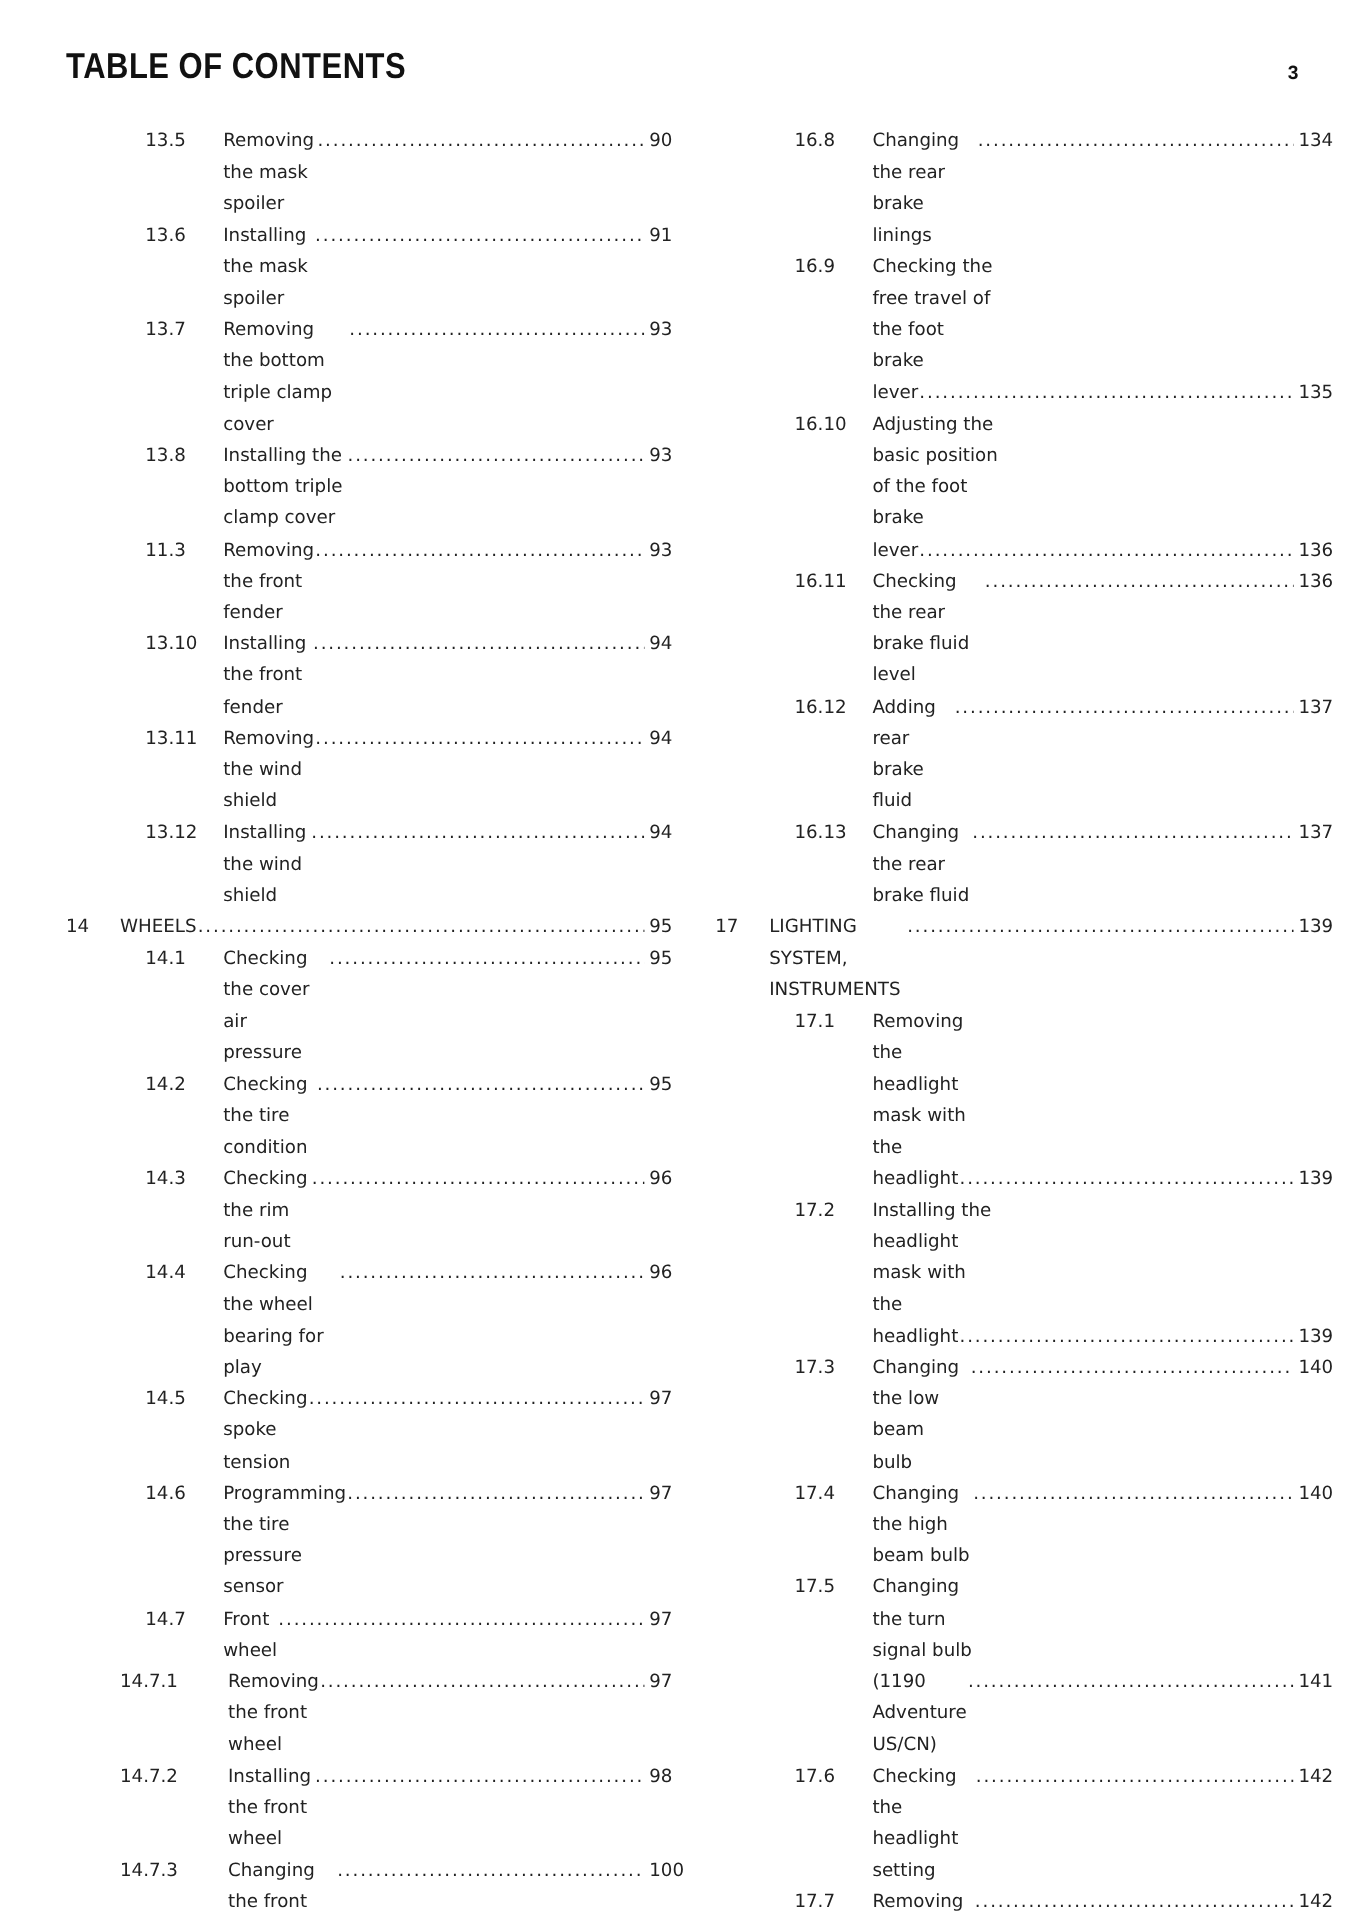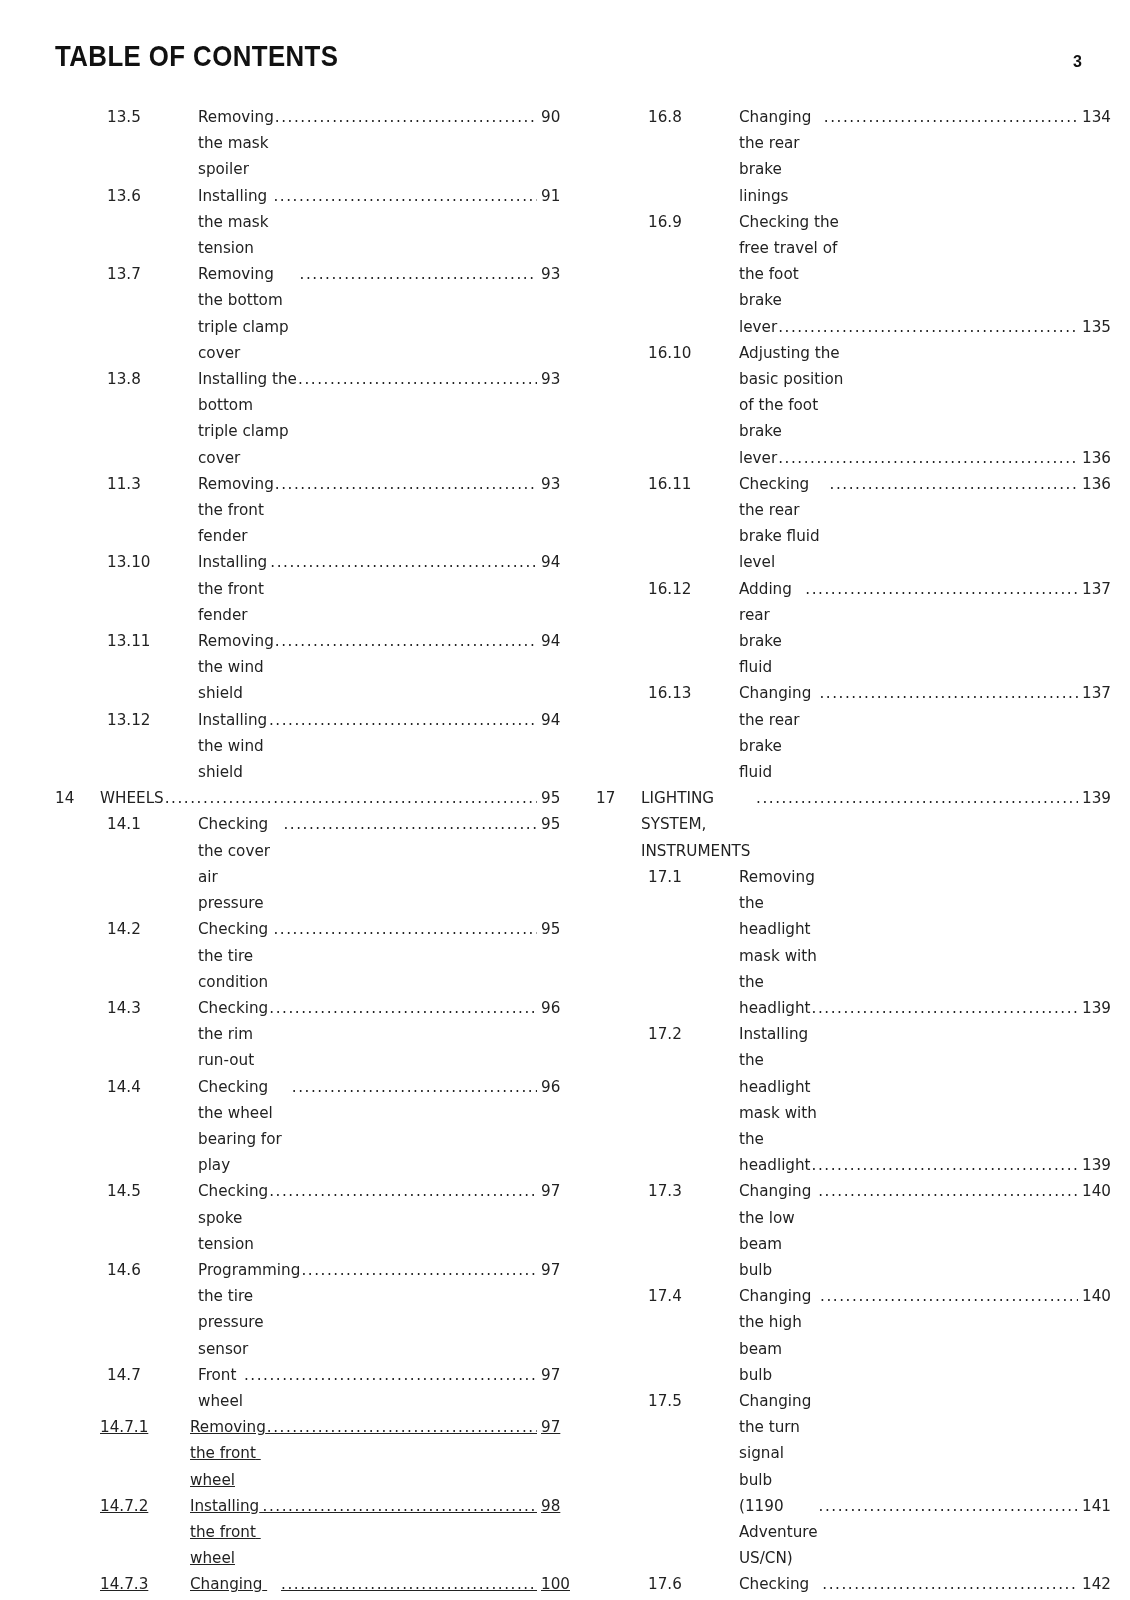--- a/index.html
+++ b/index.html
@@ -86,25 +86,25 @@
     flex: 1 1 auto;
     min-width: 0;
   }
 
   
   .entry.lvl1 .num   { width: 45px; }
   .entry.lvl1 .body  { }
   .entry.lvl1        { margin-left: 0px; }
 
   
-  .entry.lvl2        { margin-left: 52px; gap: 26px; }
+  .entry.lvl2        { margin-left: 66px; }
   .entry.lvl2 .num   { width: 65px; }
 
   
-  .entry.lvl3        { margin-left: 45px; text-decoration: underline; }
+  .entry.lvl3        { margin-left: 45px; }
   .entry.lvl3 .num   { width: 90px; }
 
   
   .ln {
     display: flex;
     align-items: baseline;
     width: 100%;
   }
   .ln .txt {
     flex: 0 1 auto;
@@ -150,21 +150,21 @@
               <span class="txt">Removing the mask spoiler</span>
               <span class="lead">..................................................................................................................</span>
               <span class="pg">90</span>
             </div>
           </div>
         </div>
         <div class="entry lvl2">
           <div class="num">13.6</div>
           <div class="body">
             <div class="ln">
-              <span class="txt">Installing the mask tension</span>
+              <span class="txt">Installing the mask spoiler</span>
               <span class="lead">..................................................................................................................</span>
               <span class="pg">91</span>
             </div>
           </div>
         </div>
         <div class="entry lvl2">
           <div class="num">13.7</div>
           <div class="body">
             <div class="ln">
               <span class="txt">Removing the bottom triple clamp cover</span>

